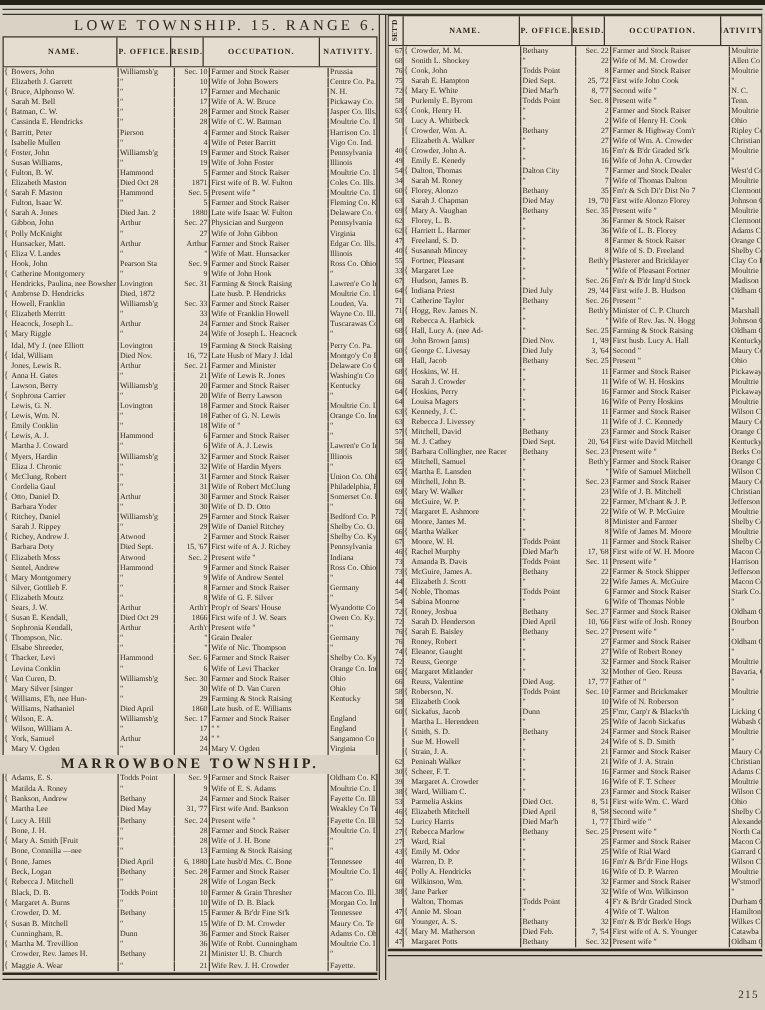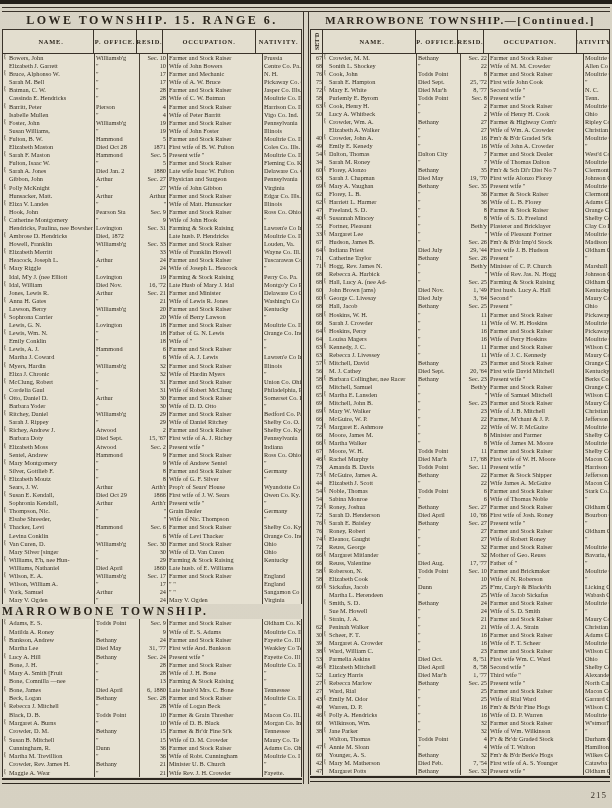--- a/index.html
+++ b/index.html
@@ -14,22 +14,22 @@
     background:linear-gradient(180deg,#d8d3c5 0%,#ddd8ca 40%,#d6d1c2 100%);
     border-top:4px solid #24201a;
   }
   .top-rule{height:3px;border-bottom:1px solid #3a332a;border-top:1px solid #3a332a;margin:3px 2px 0 2px;}
   .halves{display:flex;align-items:stretch;padding:0 2px;}
   .half{position:relative;}
   .half.left{width:300px;}
   .half.right{flex:1;overflow:hidden;}
   .vdivider{width:4px;border-left:1px solid #3a332a;border-right:1px solid #3a332a;margin:0 1px;}
   .twp-title{
-    height:17px;line-height:17px;text-align:center;
-    font-weight:bold;font-size:12px;letter-spacing:2.5px;white-space:nowrap;overflow:hidden;
+    height:17px;line-height:17px;text-align:right;
+    font-weight:normal;font-size:12px;letter-spacing:2.5px;white-space:nowrap;overflow:hidden;
   }
   .twp-title.small{font-size:11px;letter-spacing:1.5px;}
   .thead{
     display:flex;height:23px;border-top:1px solid #3a332a;border-bottom:1px solid #3a332a;
     border-left:1px solid #3a332a;border-right:1px solid #3a332a;
     background:#e3decf;
   }
   .thead .hc{
     font-size:6.4px;font-weight:bold;letter-spacing:0.8px;
     display:flex;align-items:center;justify-content:center;
@@ -55,21 +55,21 @@
   .n{position:relative;padding-left:6px;}
   .trow:nth-child(odd) .n::before{
     content:"{";position:absolute;left:0;top:-1px;font-size:8px;color:#554d3e;
   }
   .t-left .n{width:84px;} .t-left .po{width:42px;} .t-left .re{width:25px;text-align:right;}
   .t-left .oc{width:92px;} .t-left .na{flex:1;}
   .t-right .sd{width:11px;text-align:right;font-size:6px;padding:0;}
   .t-right .n{width:86px;} .t-right .po{width:41px;} .t-right .re{width:25px;text-align:right;}
   .t-right .oc{width:92px;} .t-right .na{flex:1;border-right:none;}
   .sect-title{
-    height:15px;line-height:15px;font-weight:bold;
+    height:15px;line-height:15px;text-align:center;font-weight:bold;
     font-size:11.5px;letter-spacing:2.5px;white-space:nowrap;overflow:hidden;
   }
   .end-rule{height:3px;border-top:2px solid #2e2820;border-bottom:1px solid #2e2820;margin-top:1px;}
   .page-num{
     position:absolute;right:5px;bottom:8px;font-size:9px;color:#3a332a;letter-spacing:1px;
   }
 </style>
 </head>
 <body>
 
@@ -699,21 +699,20 @@
             <span class="c oc">Wife Rev. J. H. Crowder</span>
             <span class="c na">Fayette.</span>
           </div>
         </div>
       <div class="end-rule"></div>
     </div>
 
     <div class="vdivider"></div>
 
     <div class="half right">
-      <div class="twp-title small">MARROWBONE TOWNSHIP.—[Continued.]</div>
       <div class="thead t-right">
         <span class="hc sd setd-h">SET'D</span>
         <span class="hc n">NAME.</span>
         <span class="hc po">P. OFFICE.</span>
         <span class="hc re">RESID.</span>
         <span class="hc oc">OCCUPATION.</span>
         <span class="hc na">NATIVITY.</span>
       </div>
       <div class="tbody t-right">
           <div class="trow">

